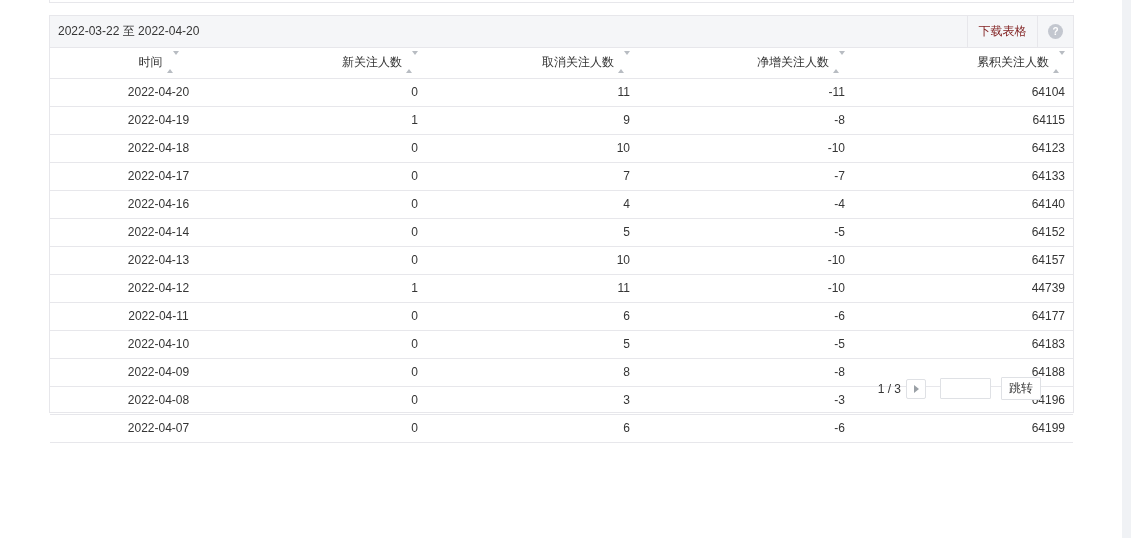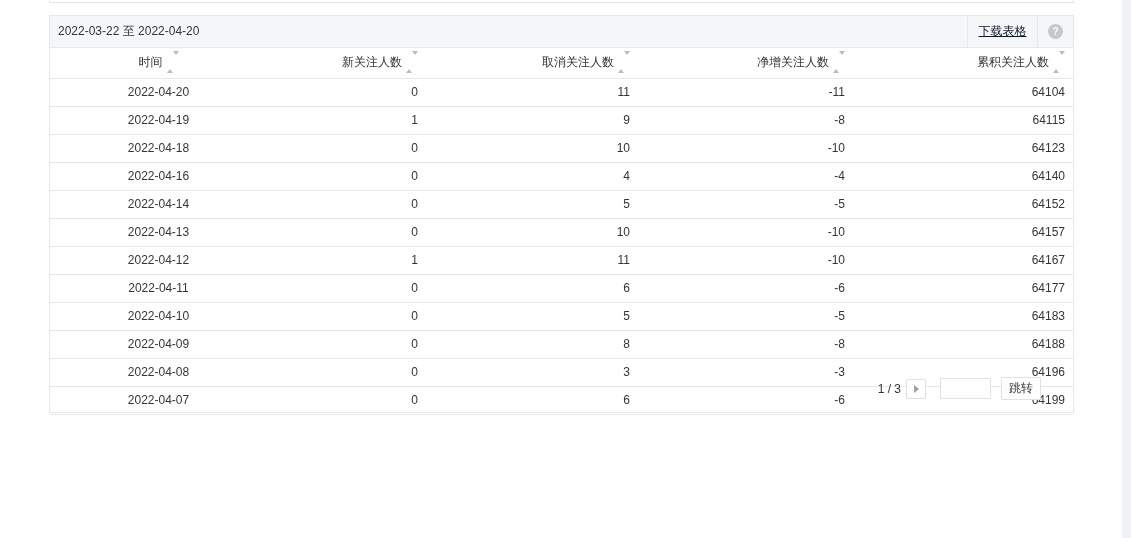--- a/index.html
+++ b/index.html
@@ -25,21 +25,21 @@
 
   
   .toolbar {
     height:32px; background:#f5f6f8; border-bottom:1px solid #e7e7eb;
     display:flex; align-items:stretch; font-size:12px;
   }
   .date-range { flex:1; display:flex; align-items:center; padding-left:8px; color:#353535; }
   .download-btn {
     width:71px; border-left:1px solid #e7e7eb; border-right:1px solid #e7e7eb;
     display:flex; align-items:center; justify-content:center;
-    color:#0f172a; cursor:pointer;text-decoration:underline;
+    color:#7f1d1d; cursor:pointer;
   }
   .help-cell { width:35px; display:flex; align-items:center; justify-content:center; }
   .help-icon {
     width:15px; height:15px; border-radius:50%; background:#c3c7cf; color:#fff;
     font-size:10px; font-weight:bold; line-height:15px; text-align:center; cursor:pointer;
   }
 
   
   table { width:100%; border-collapse:collapse; table-layout:fixed; font-size:12px; color:#353535; }
   th { height:30px; font-weight:normal; border-bottom:1px solid #e7e7eb; white-space:nowrap; }
@@ -132,20 +132,27 @@
           <td class="col-right">64115</td>
         </tr>
         <tr>
           <td class="col-left">2022-04-18</td>
           <td class="col-right">0</td>
           <td class="col-right">10</td>
           <td class="col-right">-10</td>
           <td class="col-right">64123</td>
         </tr>
         <tr>
+          <td class="col-left">2022-04-17</td>
+          <td class="col-right">0</td>
+          <td class="col-right">7</td>
+          <td class="col-right">-7</td>
+          <td class="col-right">64133</td>
+        </tr>
+        <tr>
           <td class="col-left">2022-04-16</td>
           <td class="col-right">0</td>
           <td class="col-right">4</td>
           <td class="col-right">-4</td>
           <td class="col-right">64140</td>
         </tr>
         <tr>
           <td class="col-left">2022-04-14</td>
           <td class="col-right">0</td>
           <td class="col-right">5</td>
@@ -157,21 +164,21 @@
           <td class="col-right">0</td>
           <td class="col-right">10</td>
           <td class="col-right">-10</td>
           <td class="col-right">64157</td>
         </tr>
         <tr>
           <td class="col-left">2022-04-12</td>
           <td class="col-right">1</td>
           <td class="col-right">11</td>
           <td class="col-right">-10</td>
-          <td class="col-right">64167</td>
+          <td class="col-right">44739</td>
         </tr>
         <tr>
           <td class="col-left">2022-04-11</td>
           <td class="col-right">0</td>
           <td class="col-right">6</td>
           <td class="col-right">-6</td>
           <td class="col-right">64177</td>
         </tr>
         <tr>
           <td class="col-left">2022-04-10</td>

